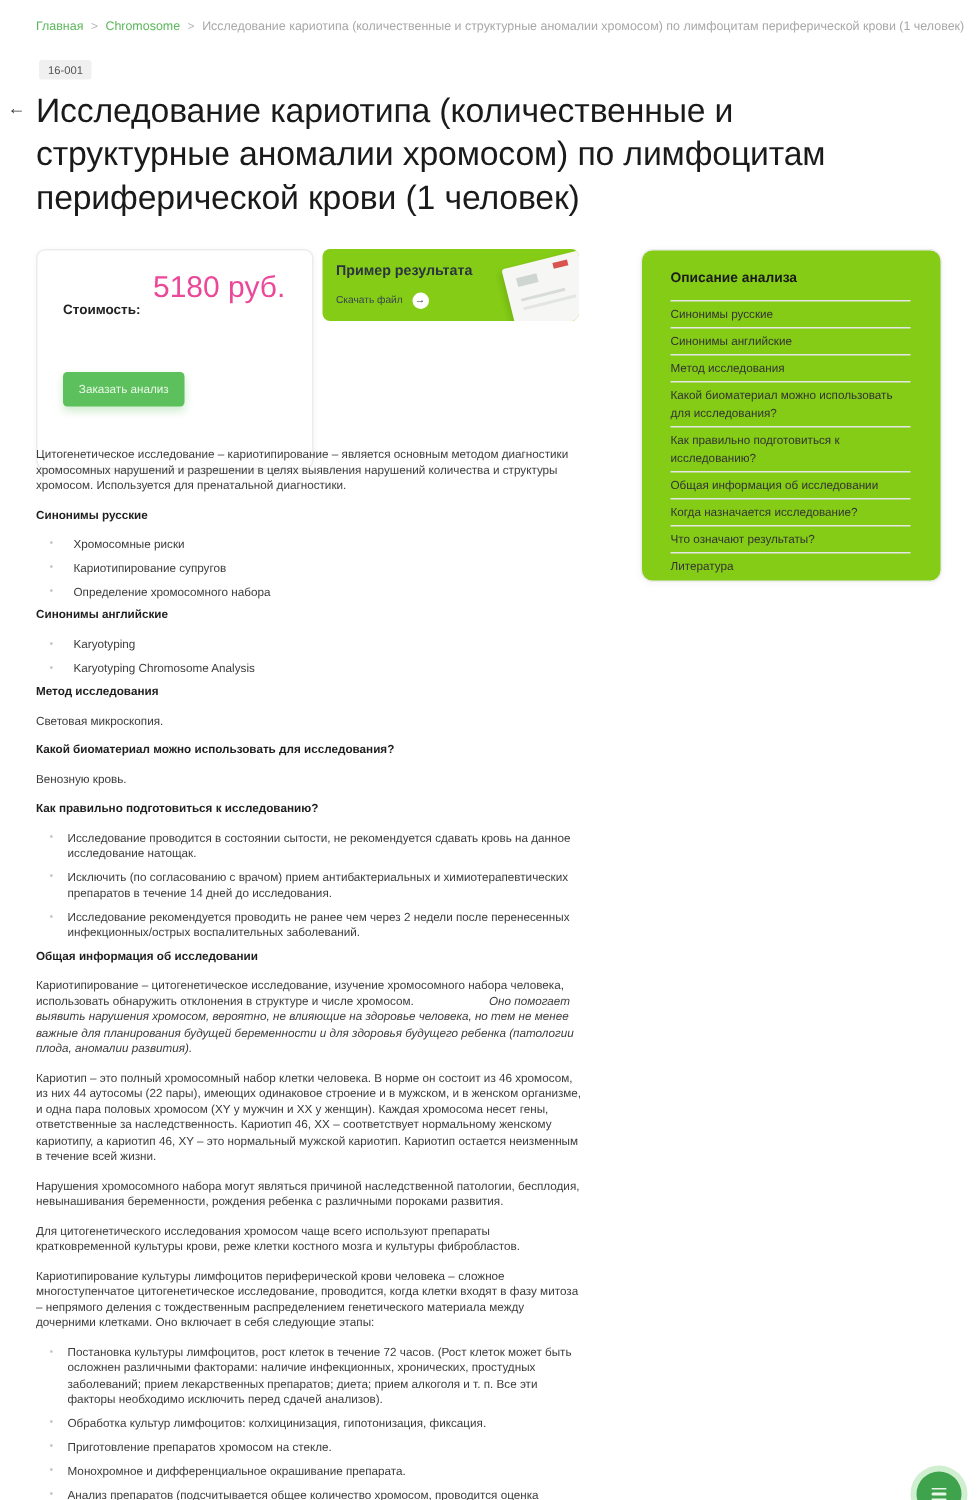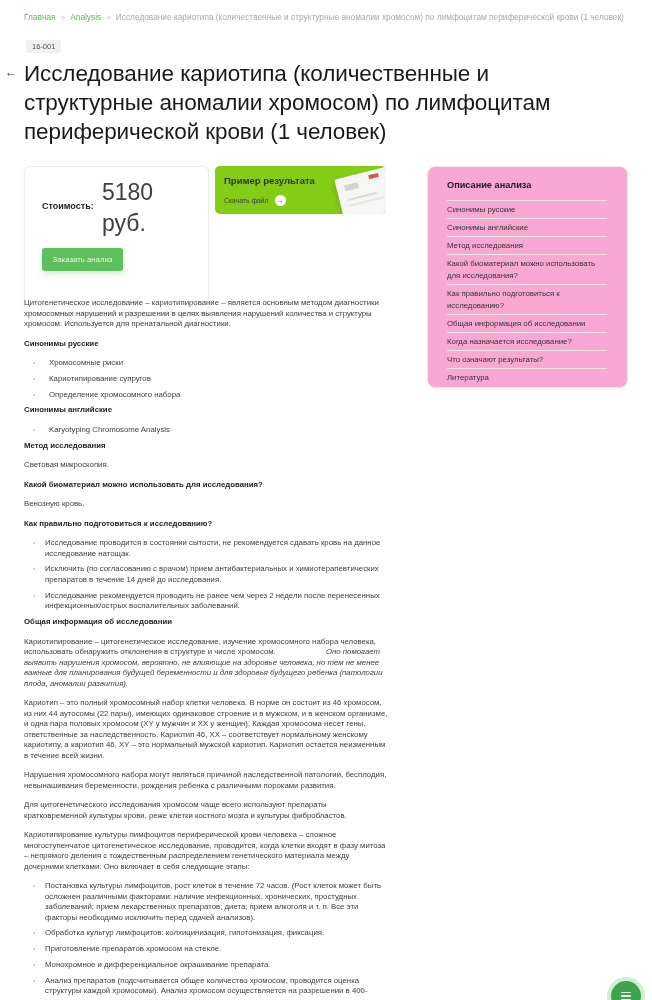--- a/index.html
+++ b/index.html
@@ -10,34 +10,34 @@
   .breadcrumb a { color: #5bb75b; text-decoration: none; }
   .breadcrumb .sep { margin: 0 5px; color: #b5b5b5; font-size: 8px; }
 
   .code-badge { position: absolute; left: 26px; top: 40px; font-size: 7.5px; color: #555; background: #f0f0f0; padding: 2px 6px; border-radius: 2px; }
 
   .back-icon { position: absolute; left: 5px; top: 66px; font-size: 12px; color: #333; line-height: 1; }
   .page-title { position: absolute; left: 24px; top: 59px; width: 560px; font-size: 22.5px; line-height: 29px; font-weight: 400; color: #1a1a1a; letter-spacing: -0.1px; }
 
   .price-card { position: absolute; left: 24px; top: 166px; width: 185px; height: 147px; border: 1px solid #ececec; border-radius: 6px; background: #fff; box-shadow: 0 1px 4px rgba(0,0,0,0.04); }
   .price-label { position: absolute; left: 17px; top: 34px; font-size: 9px; font-weight: 700; color: #222; }
-  .price-value { position: absolute; left: 77px; top: 10px; font-size: 23px; line-height: 31px; color: #404040; width: 100px; }
+  .price-value { position: absolute; left: 77px; top: 10px; font-size: 20px; line-height: 31px; color: #ec4899; width: 100px; }
   .order-btn { position: absolute; left: 17px; top: 81px; width: 81px; height: 23px; background: #5cc05c; color: #e9f7e9; border-radius: 3px; font-size: 7.8px; display: flex; align-items: center; justify-content: center; box-shadow: 0 3px 6px rgba(92,192,92,0.3); cursor: pointer; }
 
   .sample-card { position: absolute; left: 215px; top: 166px; width: 171px; height: 48px; background: #84cc16; border-radius: 5px; overflow: hidden; }
   .sample-title { position: absolute; left: 9px; top: 9px; font-size: 9.5px; font-weight: 700; color: #2b3440; }
   .sample-download { position: absolute; left: 9px; top: 29px; font-size: 6.8px; color: #3a4450; display: flex; align-items: center; cursor: pointer; }
   .sample-download .arrow { display: inline-flex; width: 11px; height: 11px; border-radius: 50%; background: #fff; margin-left: 6px; align-items: center; justify-content: center; font-size: 7px; color: #333; }
   .doc-preview { position: absolute; left: 124px; top: 6px; width: 58px; height: 46px; background: #f6f7f4; transform: rotate(-14deg); box-shadow: -2px 2px 4px rgba(0,0,0,0.12); border-radius: 2px; }
   .doc-preview .l1 { position: absolute; left: 8px; top: 8px; width: 14px; height: 6px; background: #cfd5cf; }
   .doc-preview .l2 { position: absolute; left: 34px; top: 4px; width: 10px; height: 4px; background: #d9534f; }
   .doc-preview .l3 { position: absolute; left: 8px; top: 22px; width: 30px; height: 2px; background: #d8dcd8; }
   .doc-preview .l4 { position: absolute; left: 8px; top: 28px; width: 36px; height: 2px; background: #e2e5e2; }
 
-  .toc { position: absolute; left: 427px; top: 166px; width: 201px; height: 222px; border: 1px solid #ececec; border-radius: 8px; background: #f9a8d4; box-shadow: 0 1px 5px rgba(0,0,0,0.04); padding: 13px 20px 0 19px; }
+  .toc { position: absolute; left: 427px; top: 166px; width: 201px; height: 222px; border: 1px solid #ececec; border-radius: 8px; background: #84cc16; box-shadow: 0 1px 5px rgba(0,0,0,0.04); padding: 13px 20px 0 19px; }
   .toc-title { font-size: 9.2px; font-weight: 700; color: #1a1a1a; margin-bottom: 10px; }
   .toc-item { font-size: 7.8px; color: #333; line-height: 12px; padding: 2.5px 0; border-top: 1px solid #e6e6e6; cursor: pointer; }
   .toc-item:first-of-type { border-top: 1px solid #e6e6e6; }
 
   .content { position: absolute; left: 24px; top: 298px; width: 364px; font-size: 7.8px; color: #3c3c3c; line-height: 10.5px; }
   .content p { margin-bottom: 9px; }
   .content .h { font-weight: 700; color: #1e1e1e; margin-bottom: 9px; }
   .content ul { list-style: none; margin-bottom: 4px; }
   .content ul li { position: relative; padding-left: 25px; margin-bottom: 5.3px; }
   .content ul li::before { content: "•"; position: absolute; left: 9px; top: 0; color: #c8c8c8; font-size: 7px; }
@@ -48,21 +48,21 @@
   .chat-btn { position: absolute; left: 611px; top: 981px; width: 30px; height: 30px; border-radius: 50%; background: #3fa34d; box-shadow: 0 0 0 4px rgba(120,210,120,0.35); display: flex; align-items: center; justify-content: center; cursor: pointer; }
   .chat-btn .bars { width: 10px; }
   .chat-btn .bars span { display: block; height: 1.5px; background: #e8f6e8; margin: 2px 0; border-radius: 1px; }
 </style>
 </head>
 <body>
 
 <nav class="breadcrumb">
   <a>Главная</a>
   <span class="sep">&gt;</span>
-  <a>Analysis</a>
+  <a>Chromosome</a>
   <span class="sep">&gt;</span>
   <span>Исследование кариотипа (количественные и структурные аномалии хромосом) по лимфоцитам периферической крови (1 человек)</span>
 </nav>
 
 <div class="code-badge">16-001</div>
 
 <span class="back-icon">←</span>
 <h1 class="page-title">Исследование кариотипа (количественные и структурные аномалии хромосом) по лимфоцитам периферической крови (1 человек)</h1>
 
 <section class="price-card">
@@ -103,20 +103,21 @@
 
   <div class="h">Синонимы русские</div>
   <ul class="syn">
     <li>Хромосомные риски</li>
     <li>Кариотипирование супругов</li>
     <li>Определение хромосомного набора</li>
   </ul>
 
   <div class="h">Синонимы английские</div>
   <ul class="syn">
+    <li>Karyotyping</li>
     <li>Karyotyping Chromosome Analysis</li>
   </ul>
 
   <div class="h">Метод исследования</div>
   <p>Световая микроскопия.</p>
 
   <div class="h">Какой биоматериал можно использовать для исследования?</div>
   <p>Венозную кровь.</p>
 
   <div class="h">Как правильно подготовиться к исследованию?</div>

